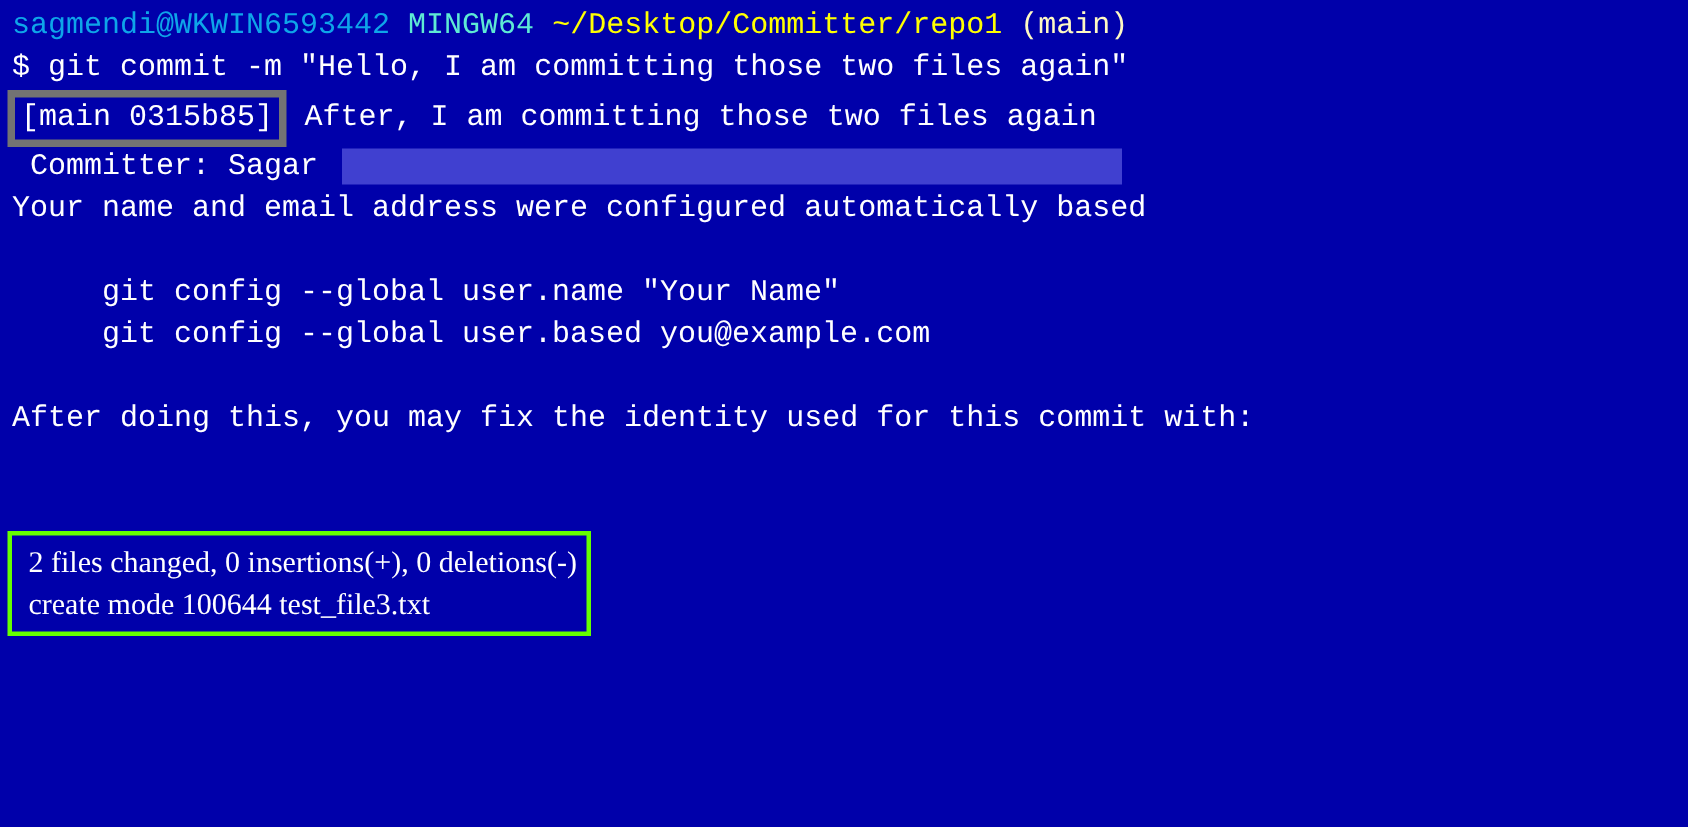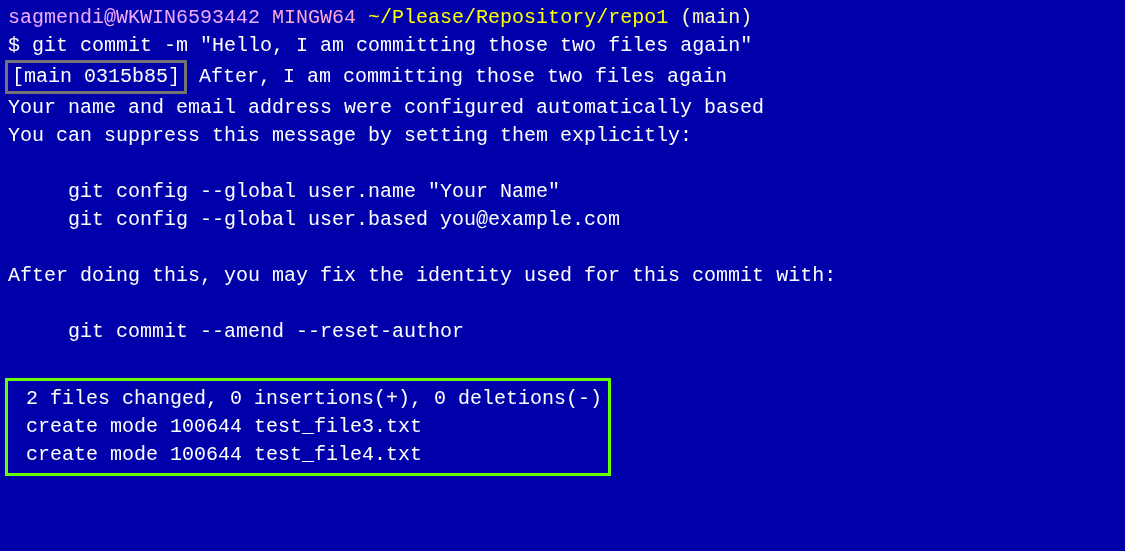--- a/index.html
+++ b/index.html
@@ -11,69 +11,68 @@
       background: #0000AA;
       font-family: 'Consolas', 'Courier New', monospace;
       font-size: 20px;
       line-height: 1.4;
       color: #FFFFFF;
       padding: 4px 8px;
       width: 1125px;
       height: 551px;
       overflow: hidden;
     }
-    .user { color: #f0abfc; margin-top: 32px; }
-    .mingw { color: #f9a8d4; }
+    .user { color: #0ea5e9; margin-top: 32px; }
+    .mingw { color: #5eead4; }
     .path { color: #FFFF00; }
     .branch { color: #fef9c3; }
     .white { color: #FFFFFF; }
     .dollar { color: #FFFFFF; }
     .highlight-box-yellow {
       display: inline-block;
-      border: 3px solid #737373;
+      border: 5px solid #737373;
       padding: 0 4px;
       margin-left: -3px;
     }
     .highlight-box-green {
       border: 3px solid #66FF00;
       padding: 4px 6px;
       margin-top: 4px;
       margin-left: -3px;
       display: inline-block;
+      font-family: Liberation Serif, serif;
     }
     .redacted {
       display: inline-block;
       background: #4040D0;
       width: 520px;
       height: 24px;
       vertical-align: middle;
       margin-left: 4px;
     }
     .line {
       white-space: pre;
     }
     .indent {
       padding-left: 60px;
     }
   </style>
 </head>
 <body>
 
 <div>
-  <div class="line"><span class="user">sagmendi@WKWIN6593442</span> <span class="mingw">MINGW64</span> <span class="path">~/Please/Repository/repo1</span> <span class="branch">(main)</span></div>
+  <div class="line"><span class="user">sagmendi@WKWIN6593442</span> <span class="mingw">MINGW64</span> <span class="path">~/Desktop/Committer/repo1</span> <span class="branch">(main)</span></div>
   <div class="line"><span class="dollar">$</span> <span class="white">git commit -m "Hello, I am committing those two files again"</span></div>
   <div class="line"><span class="highlight-box-yellow">[main 0315b85]</span><span> After, I am committing those two files again</span></div>
+  <div class="line"><span> Committer: Sagar </span><span class="redacted"></span></div>
   <div class="line">Your name and email address were configured automatically based</div>
-  <div class="line">You can suppress this message by setting them explicitly:</div>
   <div class="line">&nbsp;</div>
   <div class="line indent">git config --global user.name "Your Name"</div>
   <div class="line indent">git config --global user.based you@example.com</div>
   <div class="line">&nbsp;</div>
   <div class="line">After doing this, you may fix the identity used for this commit with:</div>
   <div class="line">&nbsp;</div>
-  <div class="line indent">git commit --amend --reset-author</div>
   <div class="line">&nbsp;</div>
   <div class="highlight-box-green">
     <div class="line"> 2 files changed, 0 insertions(+), 0 deletions(-)</div>
     <div class="line"> create mode 100644 test_file3.txt</div>
-    <div class="line"> create mode 100644 test_file4.txt</div>
   </div>
 </div>
 
 </body></html>

